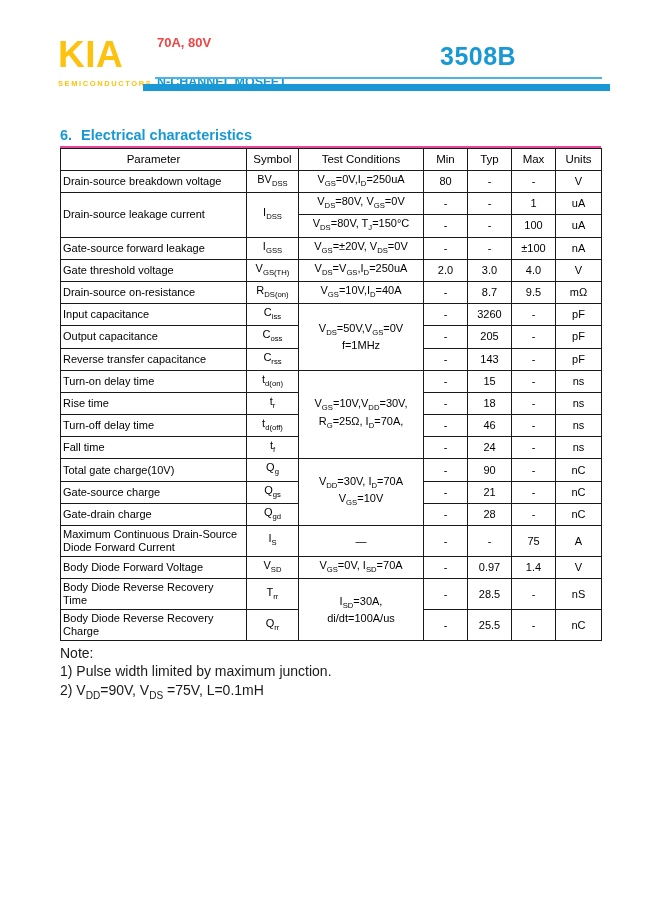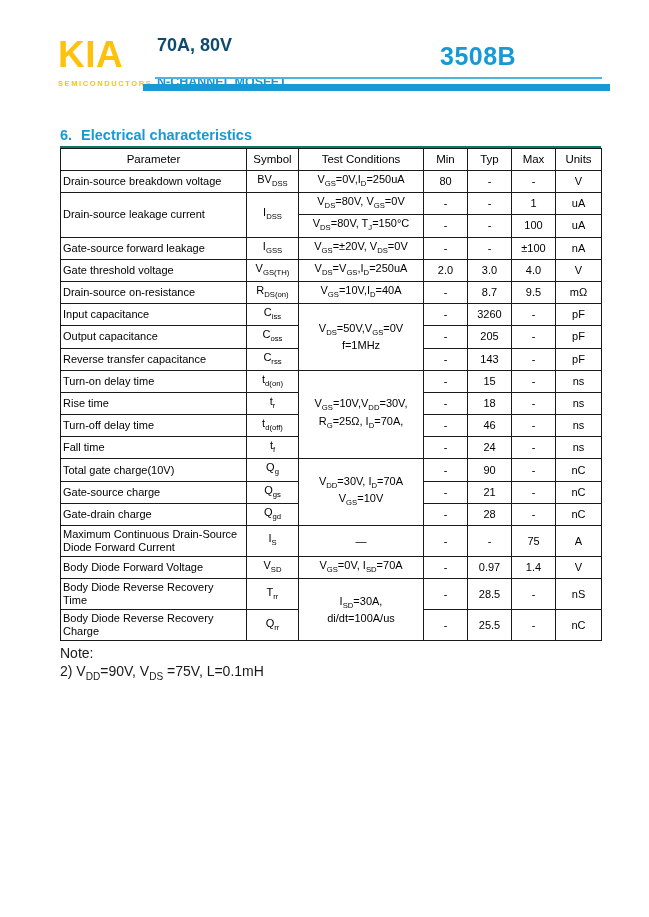--- a/index.html
+++ b/index.html
@@ -5,30 +5,30 @@
   html,body { margin:0; padding:0; background:#ffffff; }
   .page {
     position:relative; width:649px; height:815px; background:#ffffff;
     font-family:"Liberation Sans", sans-serif; color:#000; overflow:hidden;
   }
   
   .logo { position:absolute; left:58px; top:36px; font-size:37px; font-weight:bold;
           color:#fdc20e; letter-spacing:0.5px; line-height:1; }
   .logo-sub { position:absolute; left:58px; top:79px; font-size:7.5px; font-weight:bold;
           color:#fdc20e; letter-spacing:1.6px; }
-  .rating { position:absolute; left:157px; top:35px; font-size:18px; font-weight:bold; color:#0c4a6e; }
+  .rating { position:absolute; left:157px; top:35px; font-size:13px; font-weight:bold; color:#ef4444; }
   .device { position:absolute; left:157px; top:51px; font-size:12.5px; font-weight:bold; color:#1899d5;margin-top:24px; }
   .part-number { position:absolute; top:42px; left:440px; width:162px; text-align:left;
           font-size:25px; font-weight:bold; color:#1899d5; letter-spacing:0.5px; }
   .rule-thin  { position:absolute; left:155px; top:77px; width:447px; height:2px; background:#4db4e0; }
   .rule-thick { position:absolute; left:143px; top:84px; width:467px; height:7px; background:#1899d5; }
 
   
   .main { position:absolute; left:60px; top:127px; width:541px; }
-  .section-title { margin:0; padding:0 0 3px 0; border-bottom:2px solid #0f766e;
+  .section-title { margin:0; padding:0 0 3px 0; border-bottom:2px solid #ec4899;
           font-size:14.5px; font-weight:bold; color:#1899d5; }
   .section-title .num { margin-right:9px; }
   .cond-note { margin:9px 0 2px 0; text-align:right; font-size:10.5px; color:#1a1a1a; }
 
   table.ec { border-collapse:collapse; width:541px; table-layout:fixed; }
   table.ec th, table.ec td {
     border:1px solid #1a1a1a; font-size:11px; font-weight:normal;
     text-align:center; vertical-align:middle; padding:2px 2px; line-height:13px;
     overflow:hidden;
   }
@@ -258,20 +258,21 @@
             <td>-</td>
             <td>25.5</td>
             <td>-</td>
             <td>nC</td>
           </tr>
         </tbody>
     </table>
 
     <div class="notes">
       <div>Note:</div>
+      <div>1) Pulse width limited by maximum junction.</div>
       <div>2) V<sub>DD</sub>=90V, V<sub>DS</sub> =75V, L=0.1mH</div>
     </div>
   </div>
 
   <div class="footer-rule"></div>
   <div class="page-number">3 / 6</div>
   <div class="revision">Rev 1.0   Nov. 2023</div>
 
 </div>
 

